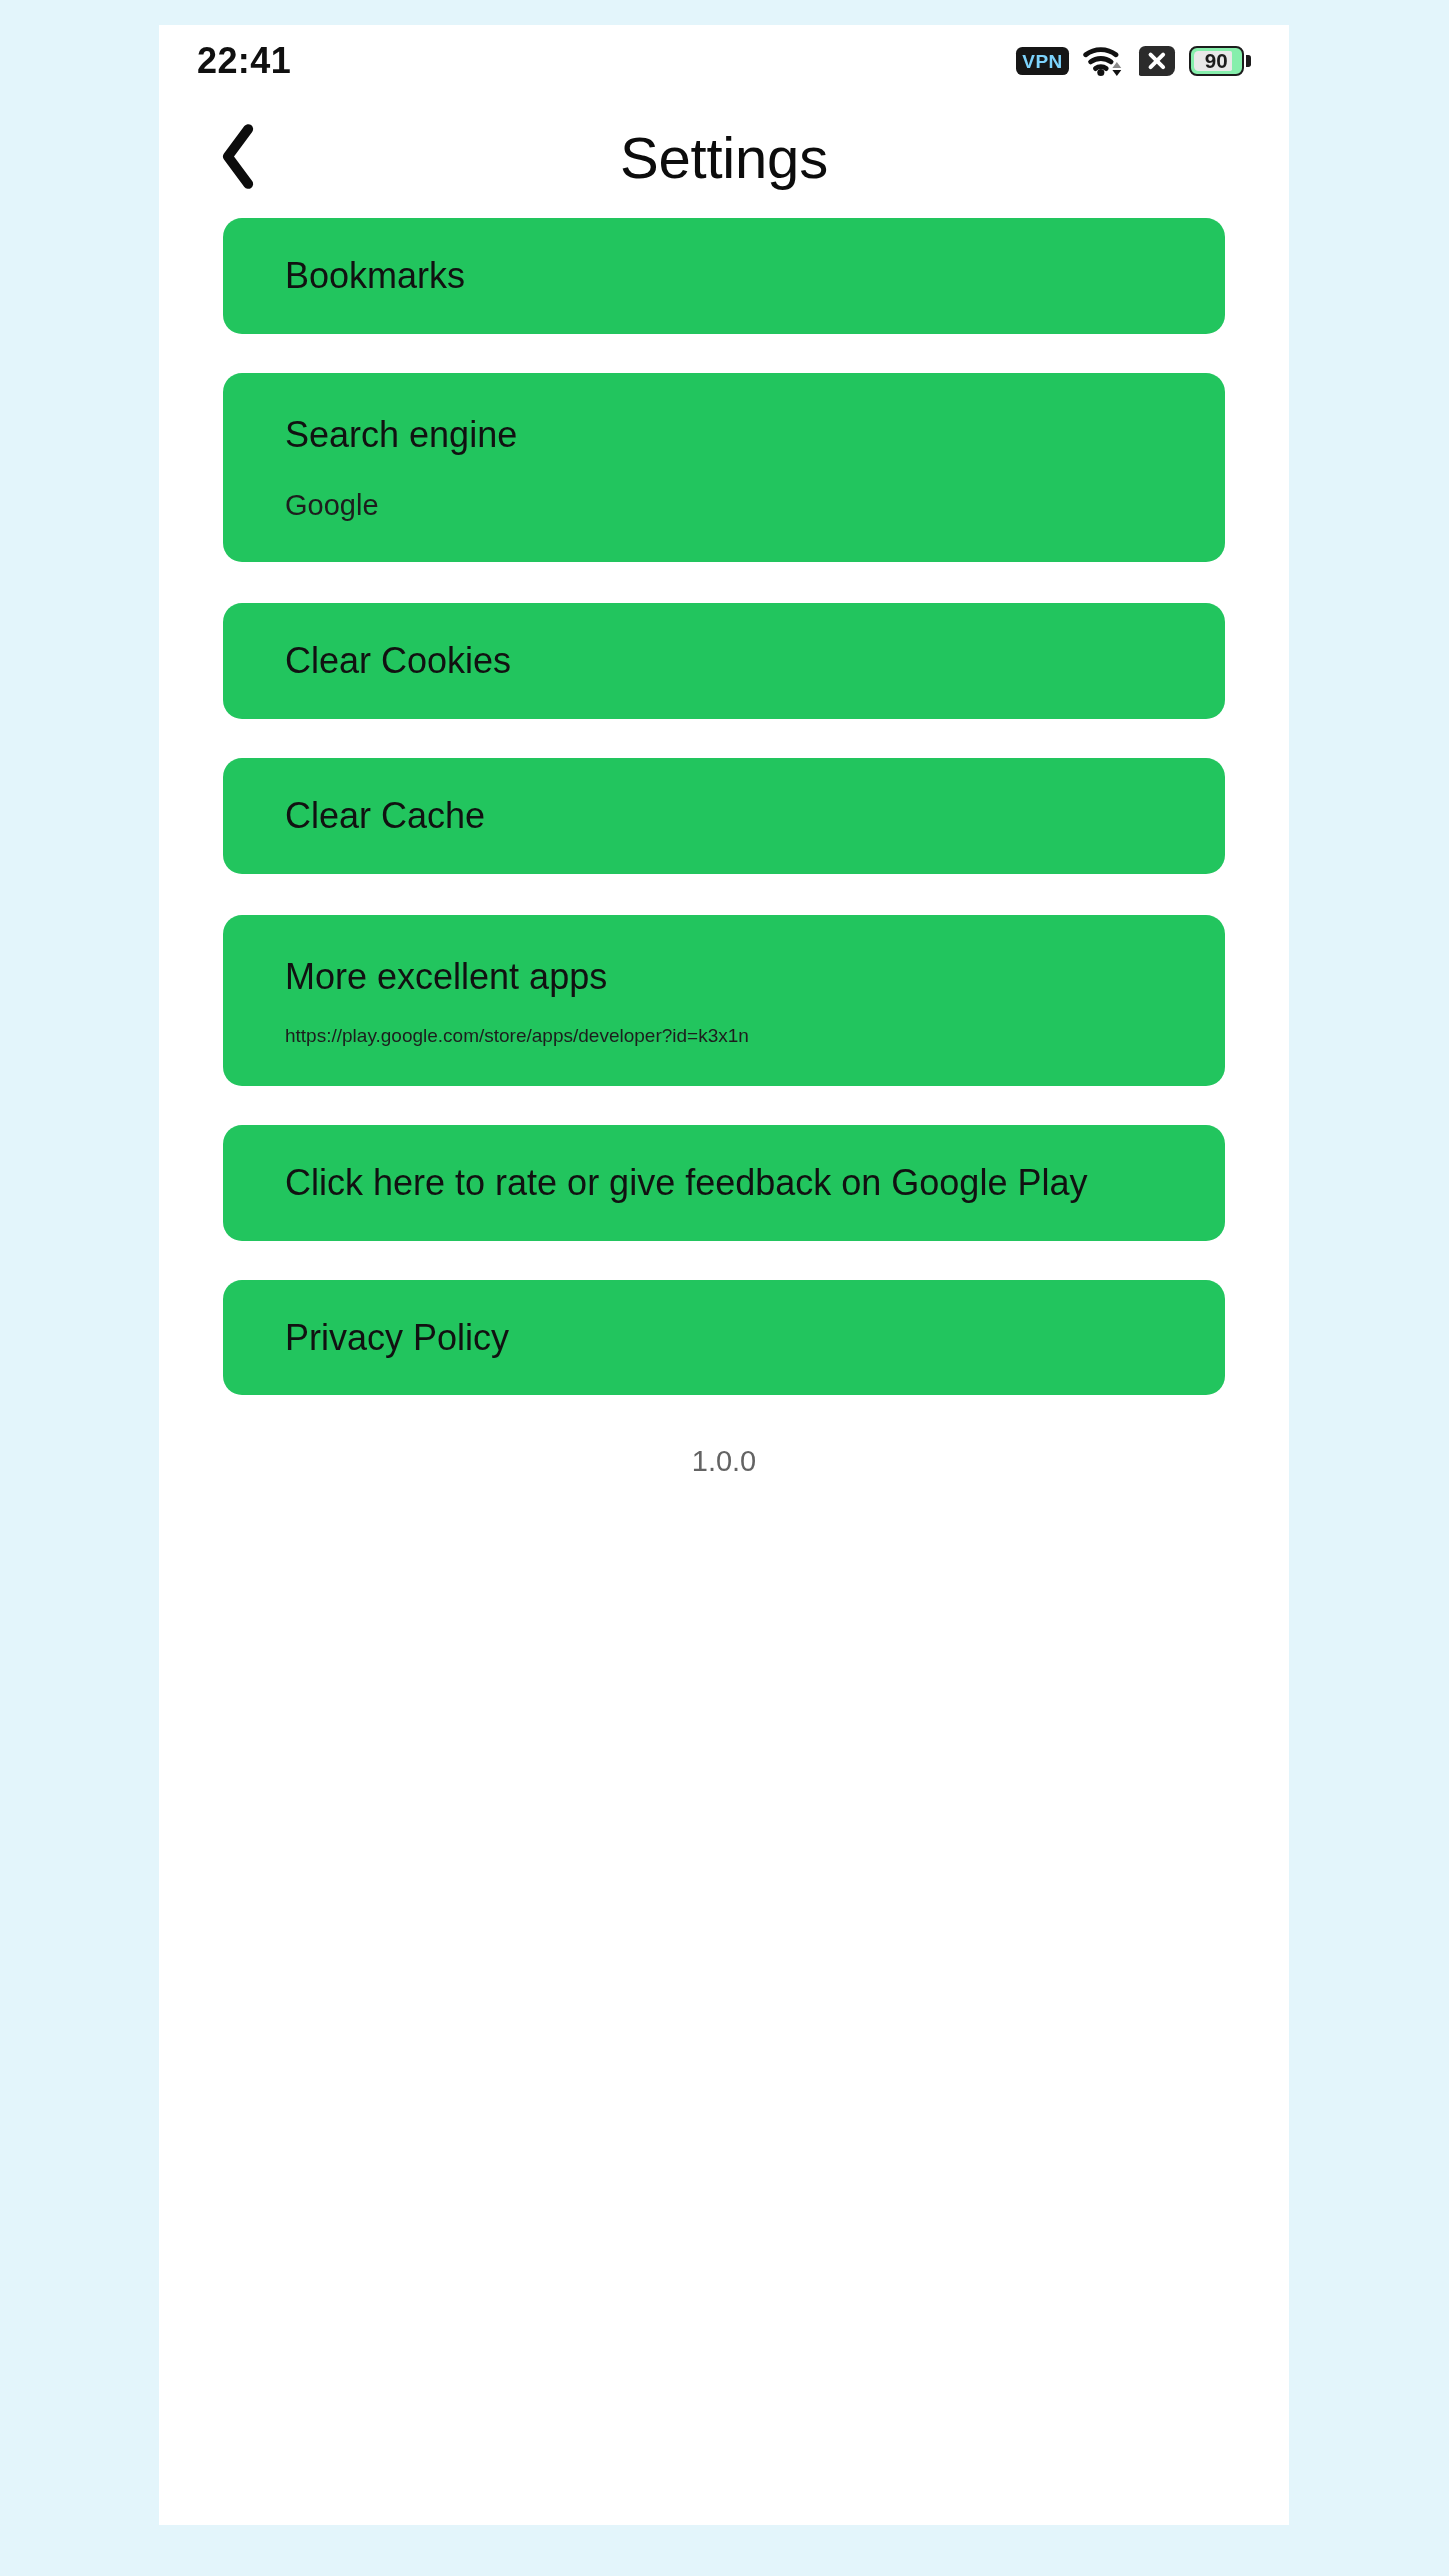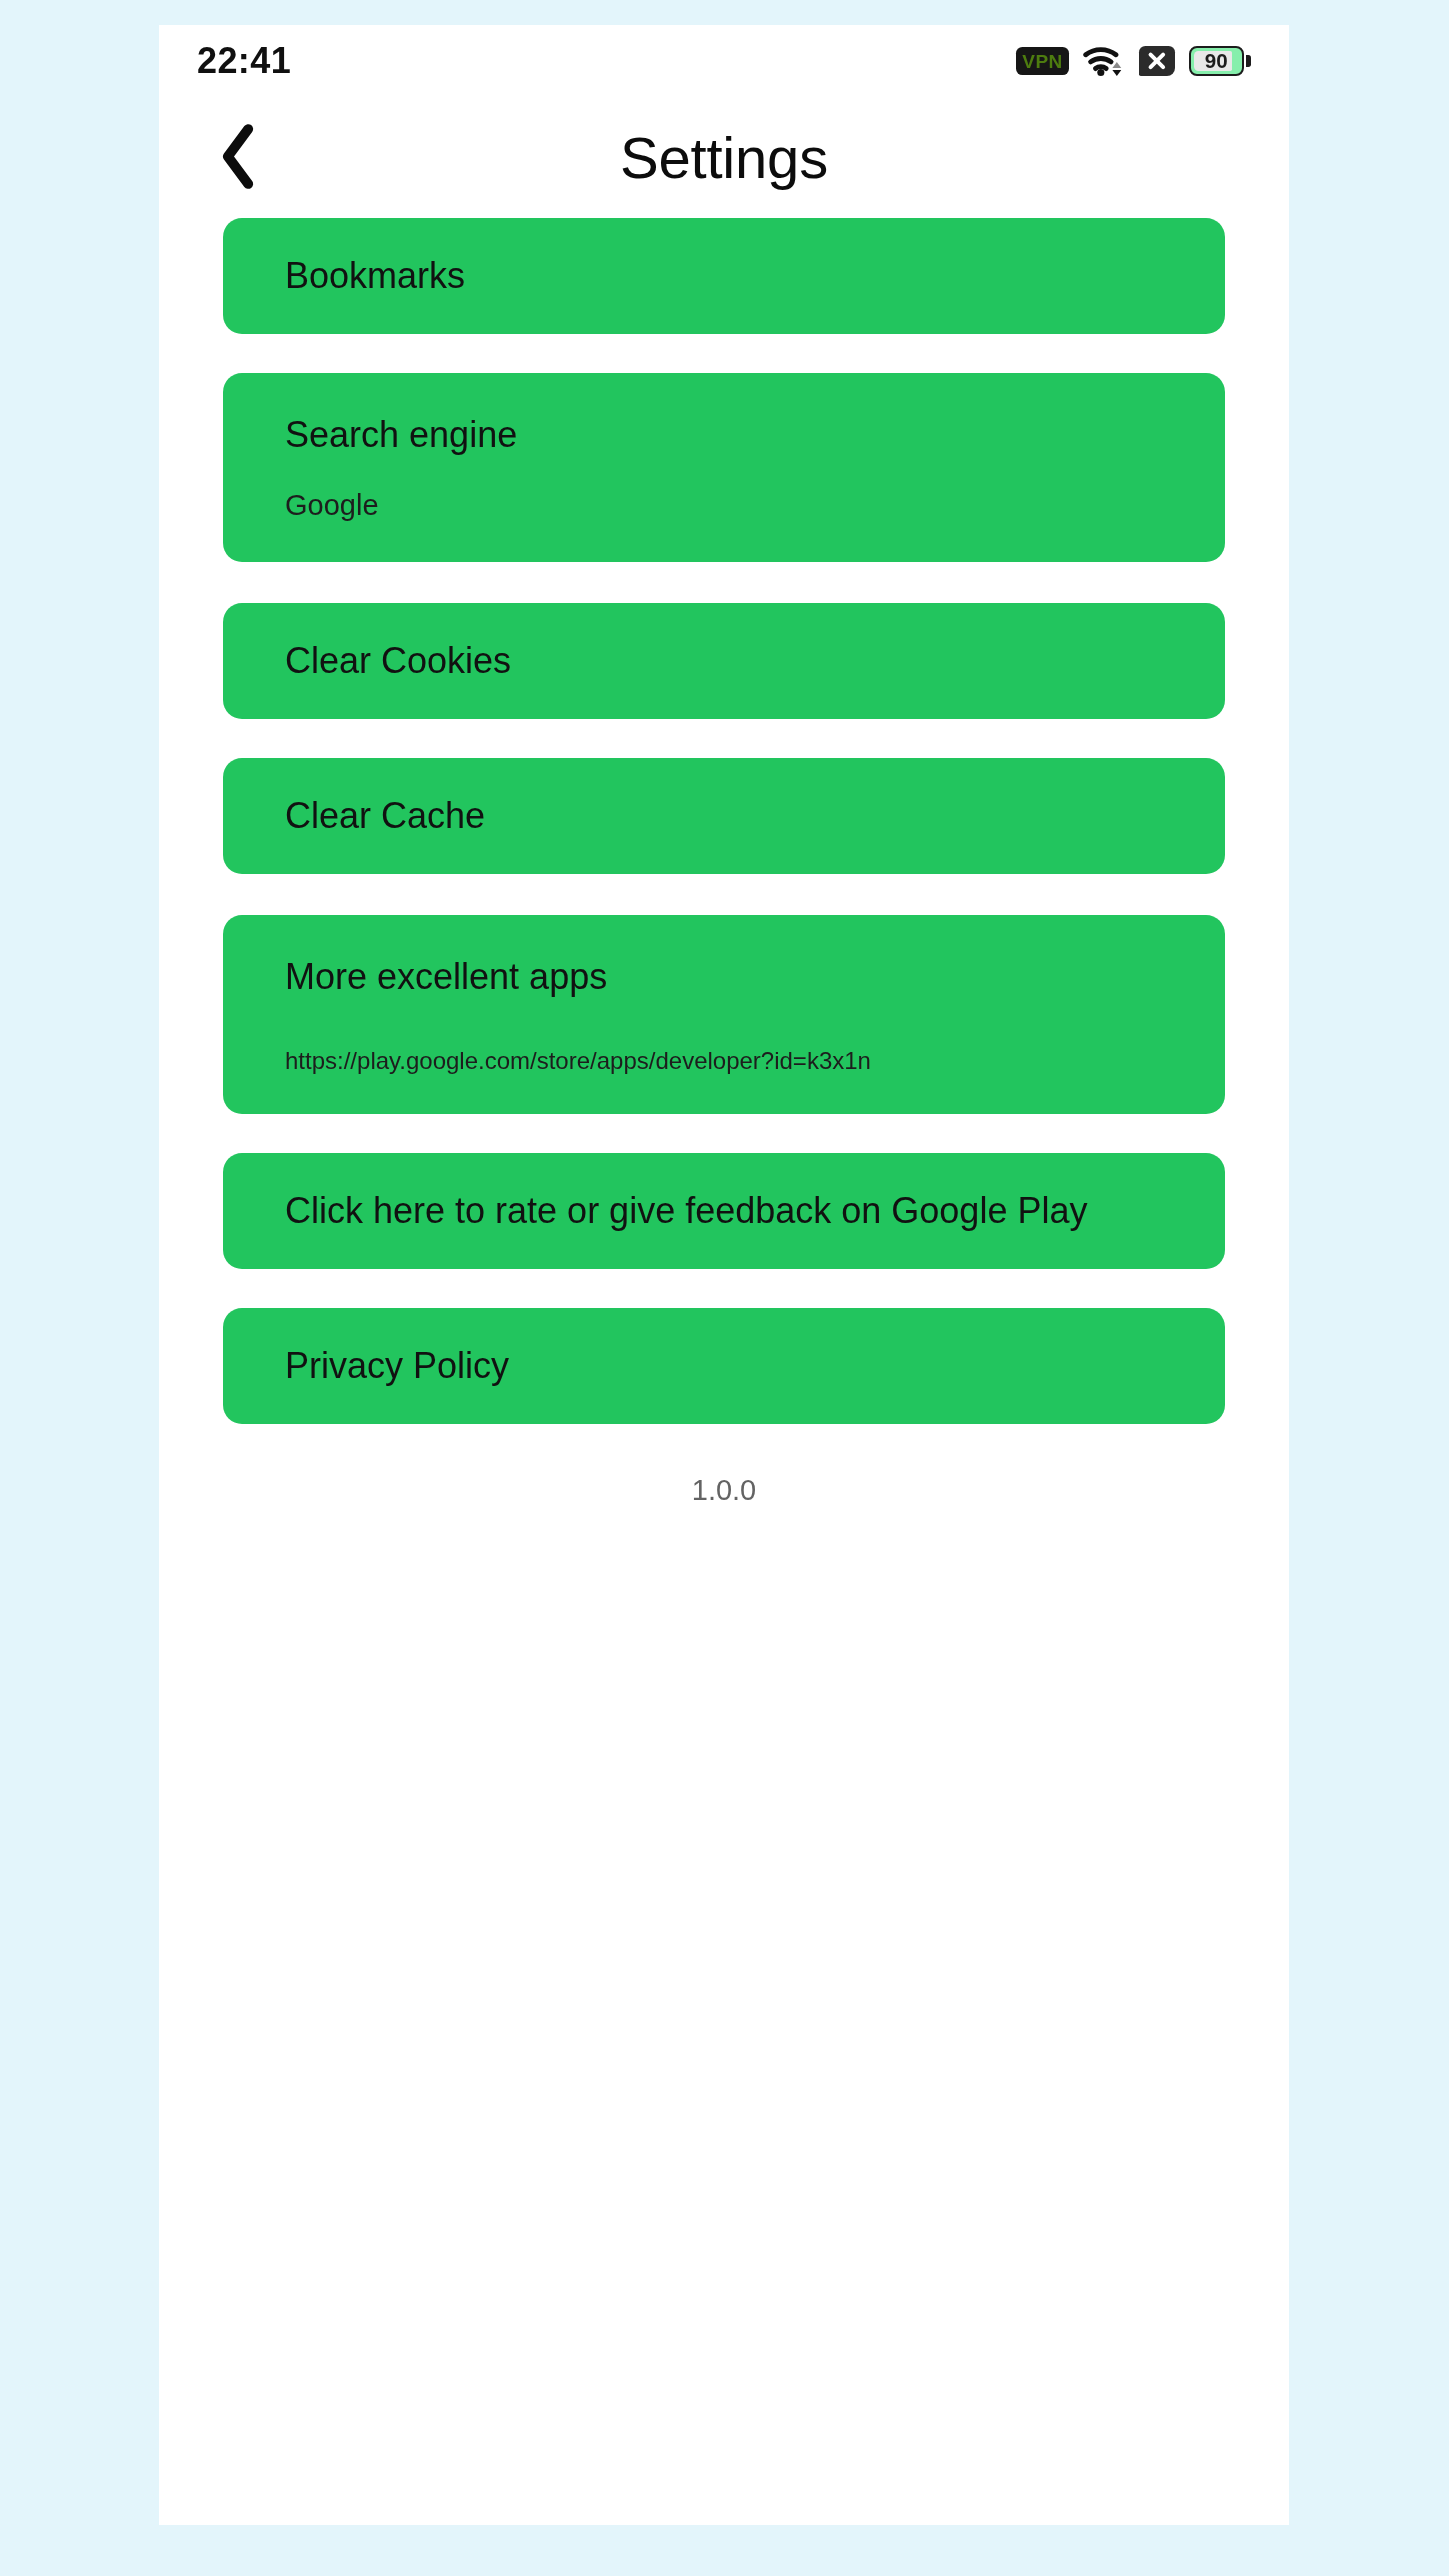--- a/index.html
+++ b/index.html
@@ -23,21 +23,21 @@
     display:flex; align-items:center;
     justify-content:space-between;
     padding:0 38px 0 38px;
   }
   .clock {
     font-size:36px; font-weight:600; color:#101010;
     letter-spacing:0.4px;
   }
   .status-icons { display:flex; align-items:center; gap:14.3px; }
   .vpn-badge {
-    background:#161616; color:#4d7c0f;
+    background:#161616; color:#7dd3fc;
     font-size:19px; font-weight:700;
     padding:4.5px 6.3px; border-radius:6.3px;
     letter-spacing:0.4px; line-height:1;
   }
   .wifi-icon { display:block; }
   .sim-x {
     background:#2b2b2b;
     width:36px; height:29.5px;
     border-radius:6.3px 6.3px 8px 1.8px;
     display:flex; align-items:center; justify-content:center;
@@ -110,21 +110,21 @@
     line-height:1.33;
     font-weight:400;
   }
   .card-sub {
     font-size:29px;
     color:#1d1d1d;
     margin-top:27px;
     line-height:1.32;
     word-break:break-word;
   }
-  .card-sub.small { font-size:24px; margin-top:44px; }
+  .card-sub.small { font-size:19px; margin-top:22px; }
 
   .version {
     text-align:center;
     font-size:29px;
     color:#636363;
     margin-top:50px;
   }
 </style>
 </head>
 <body>

